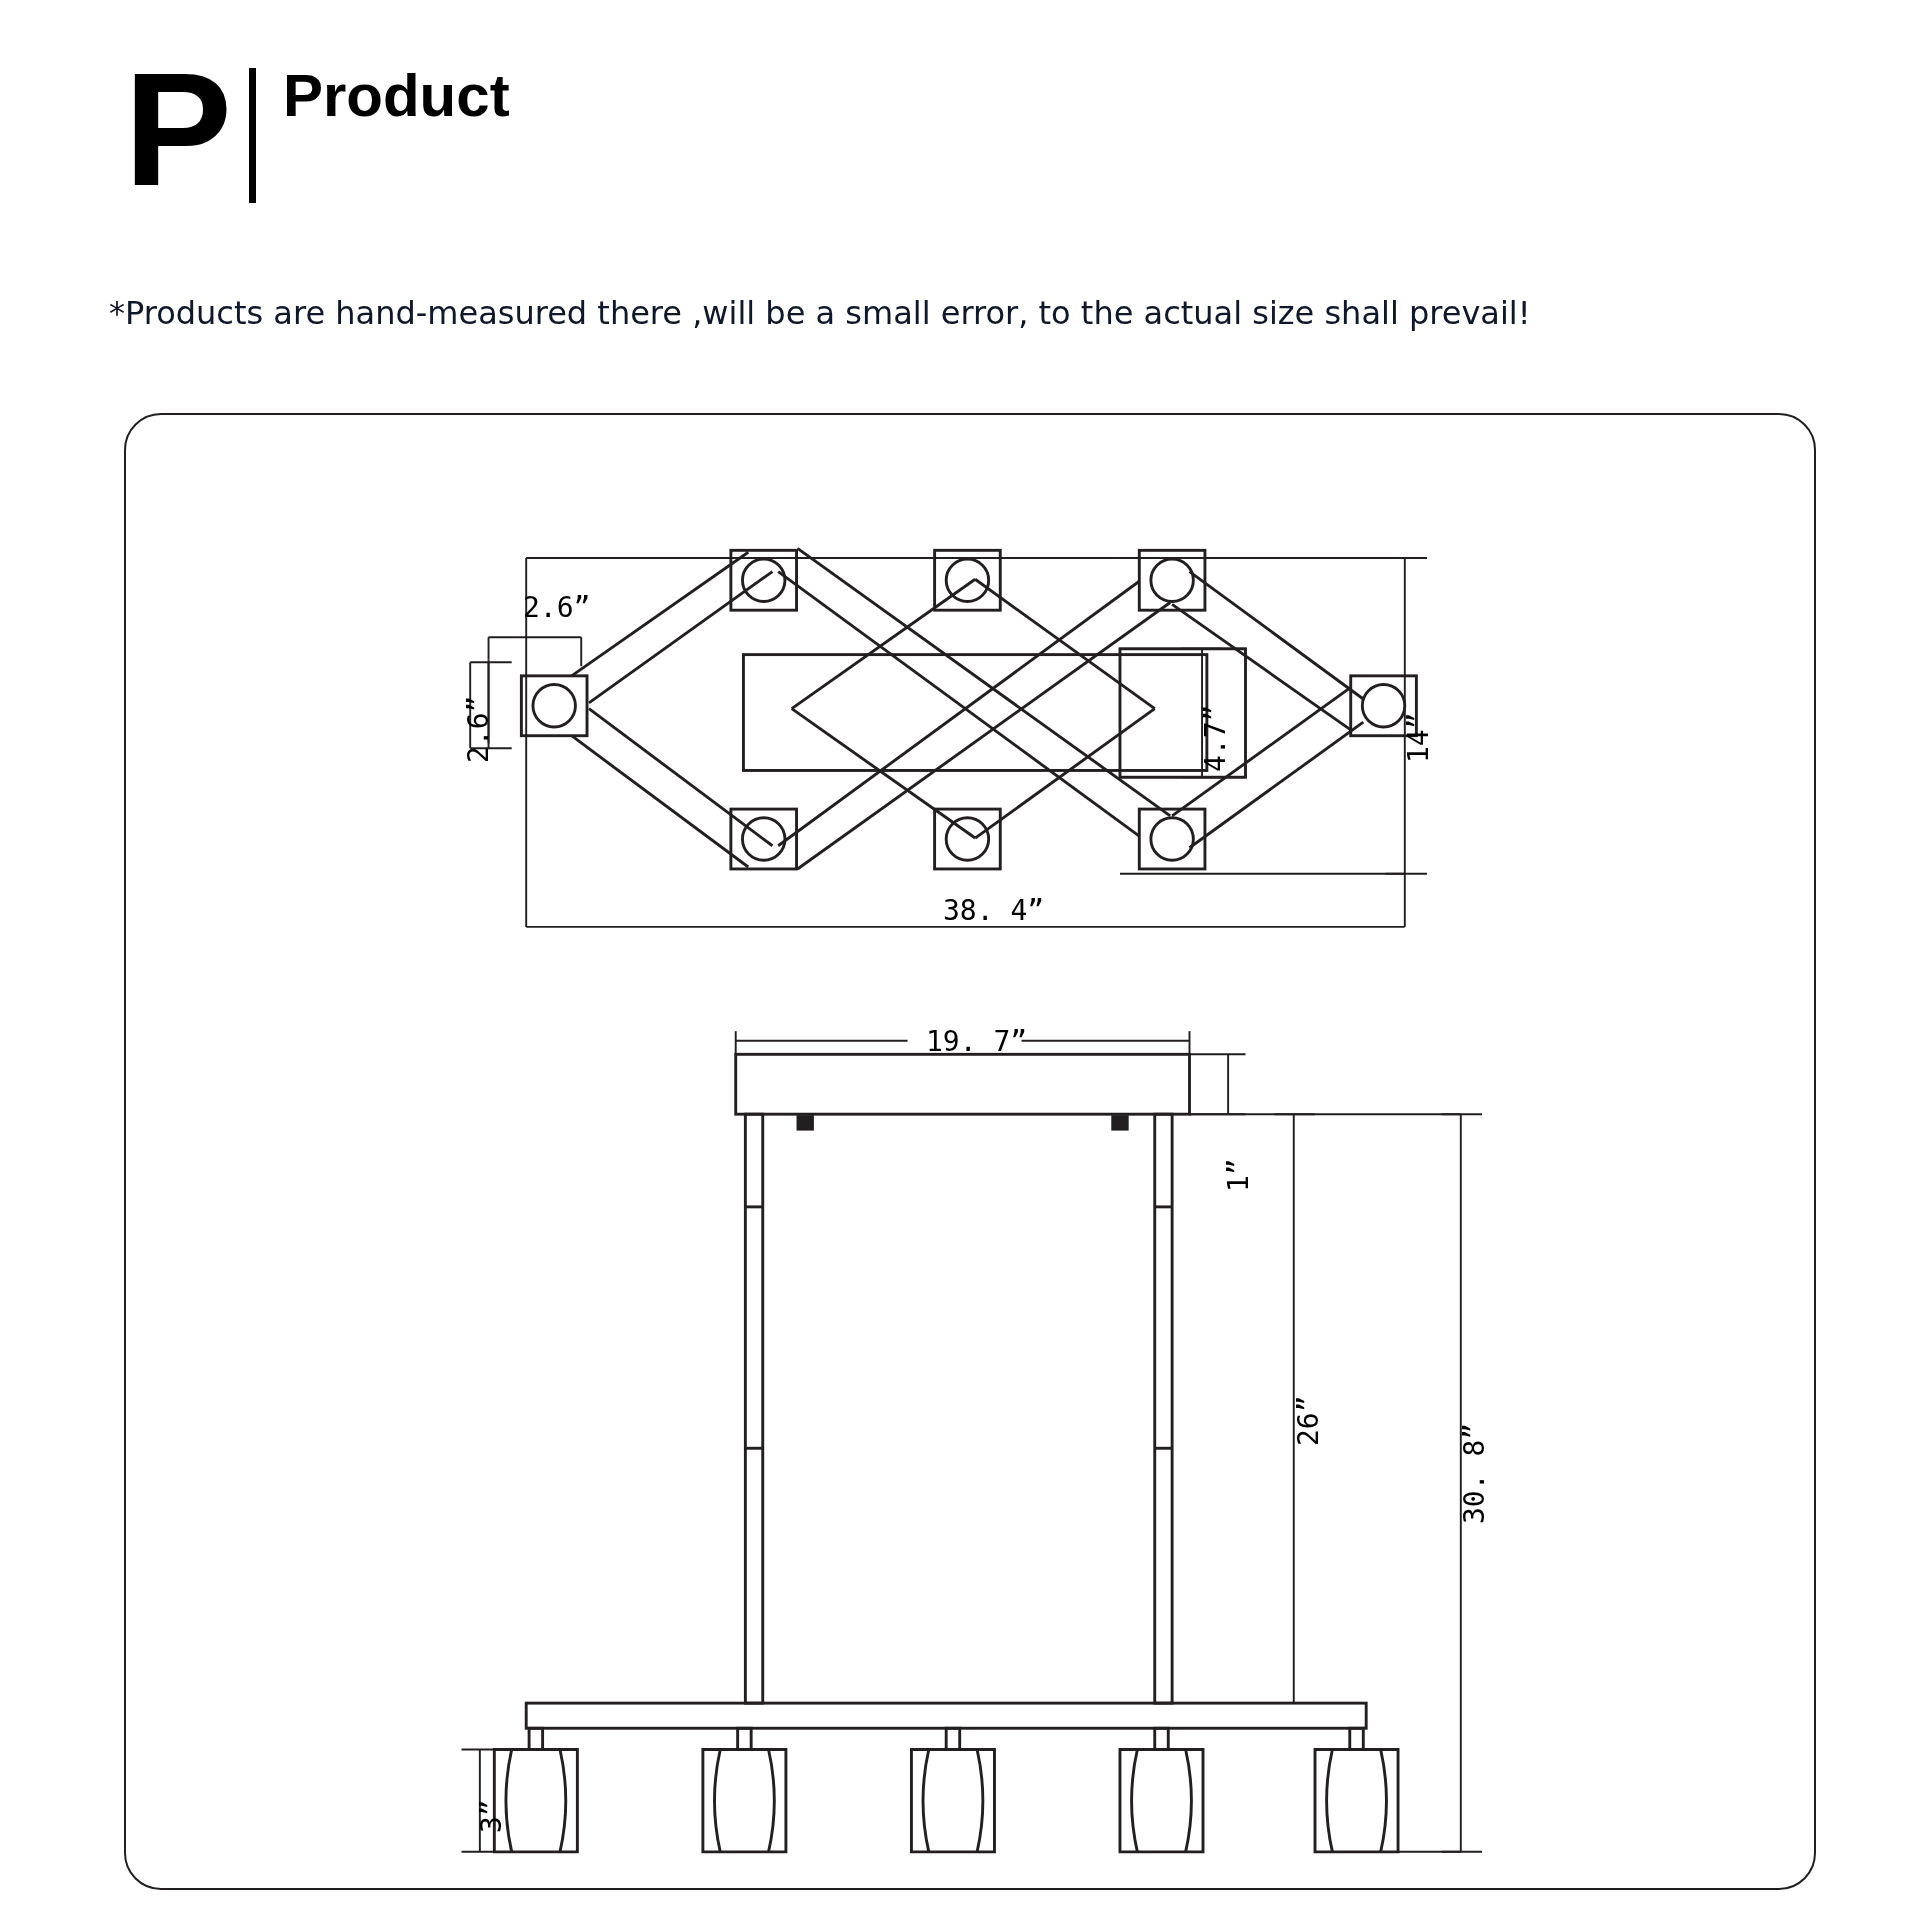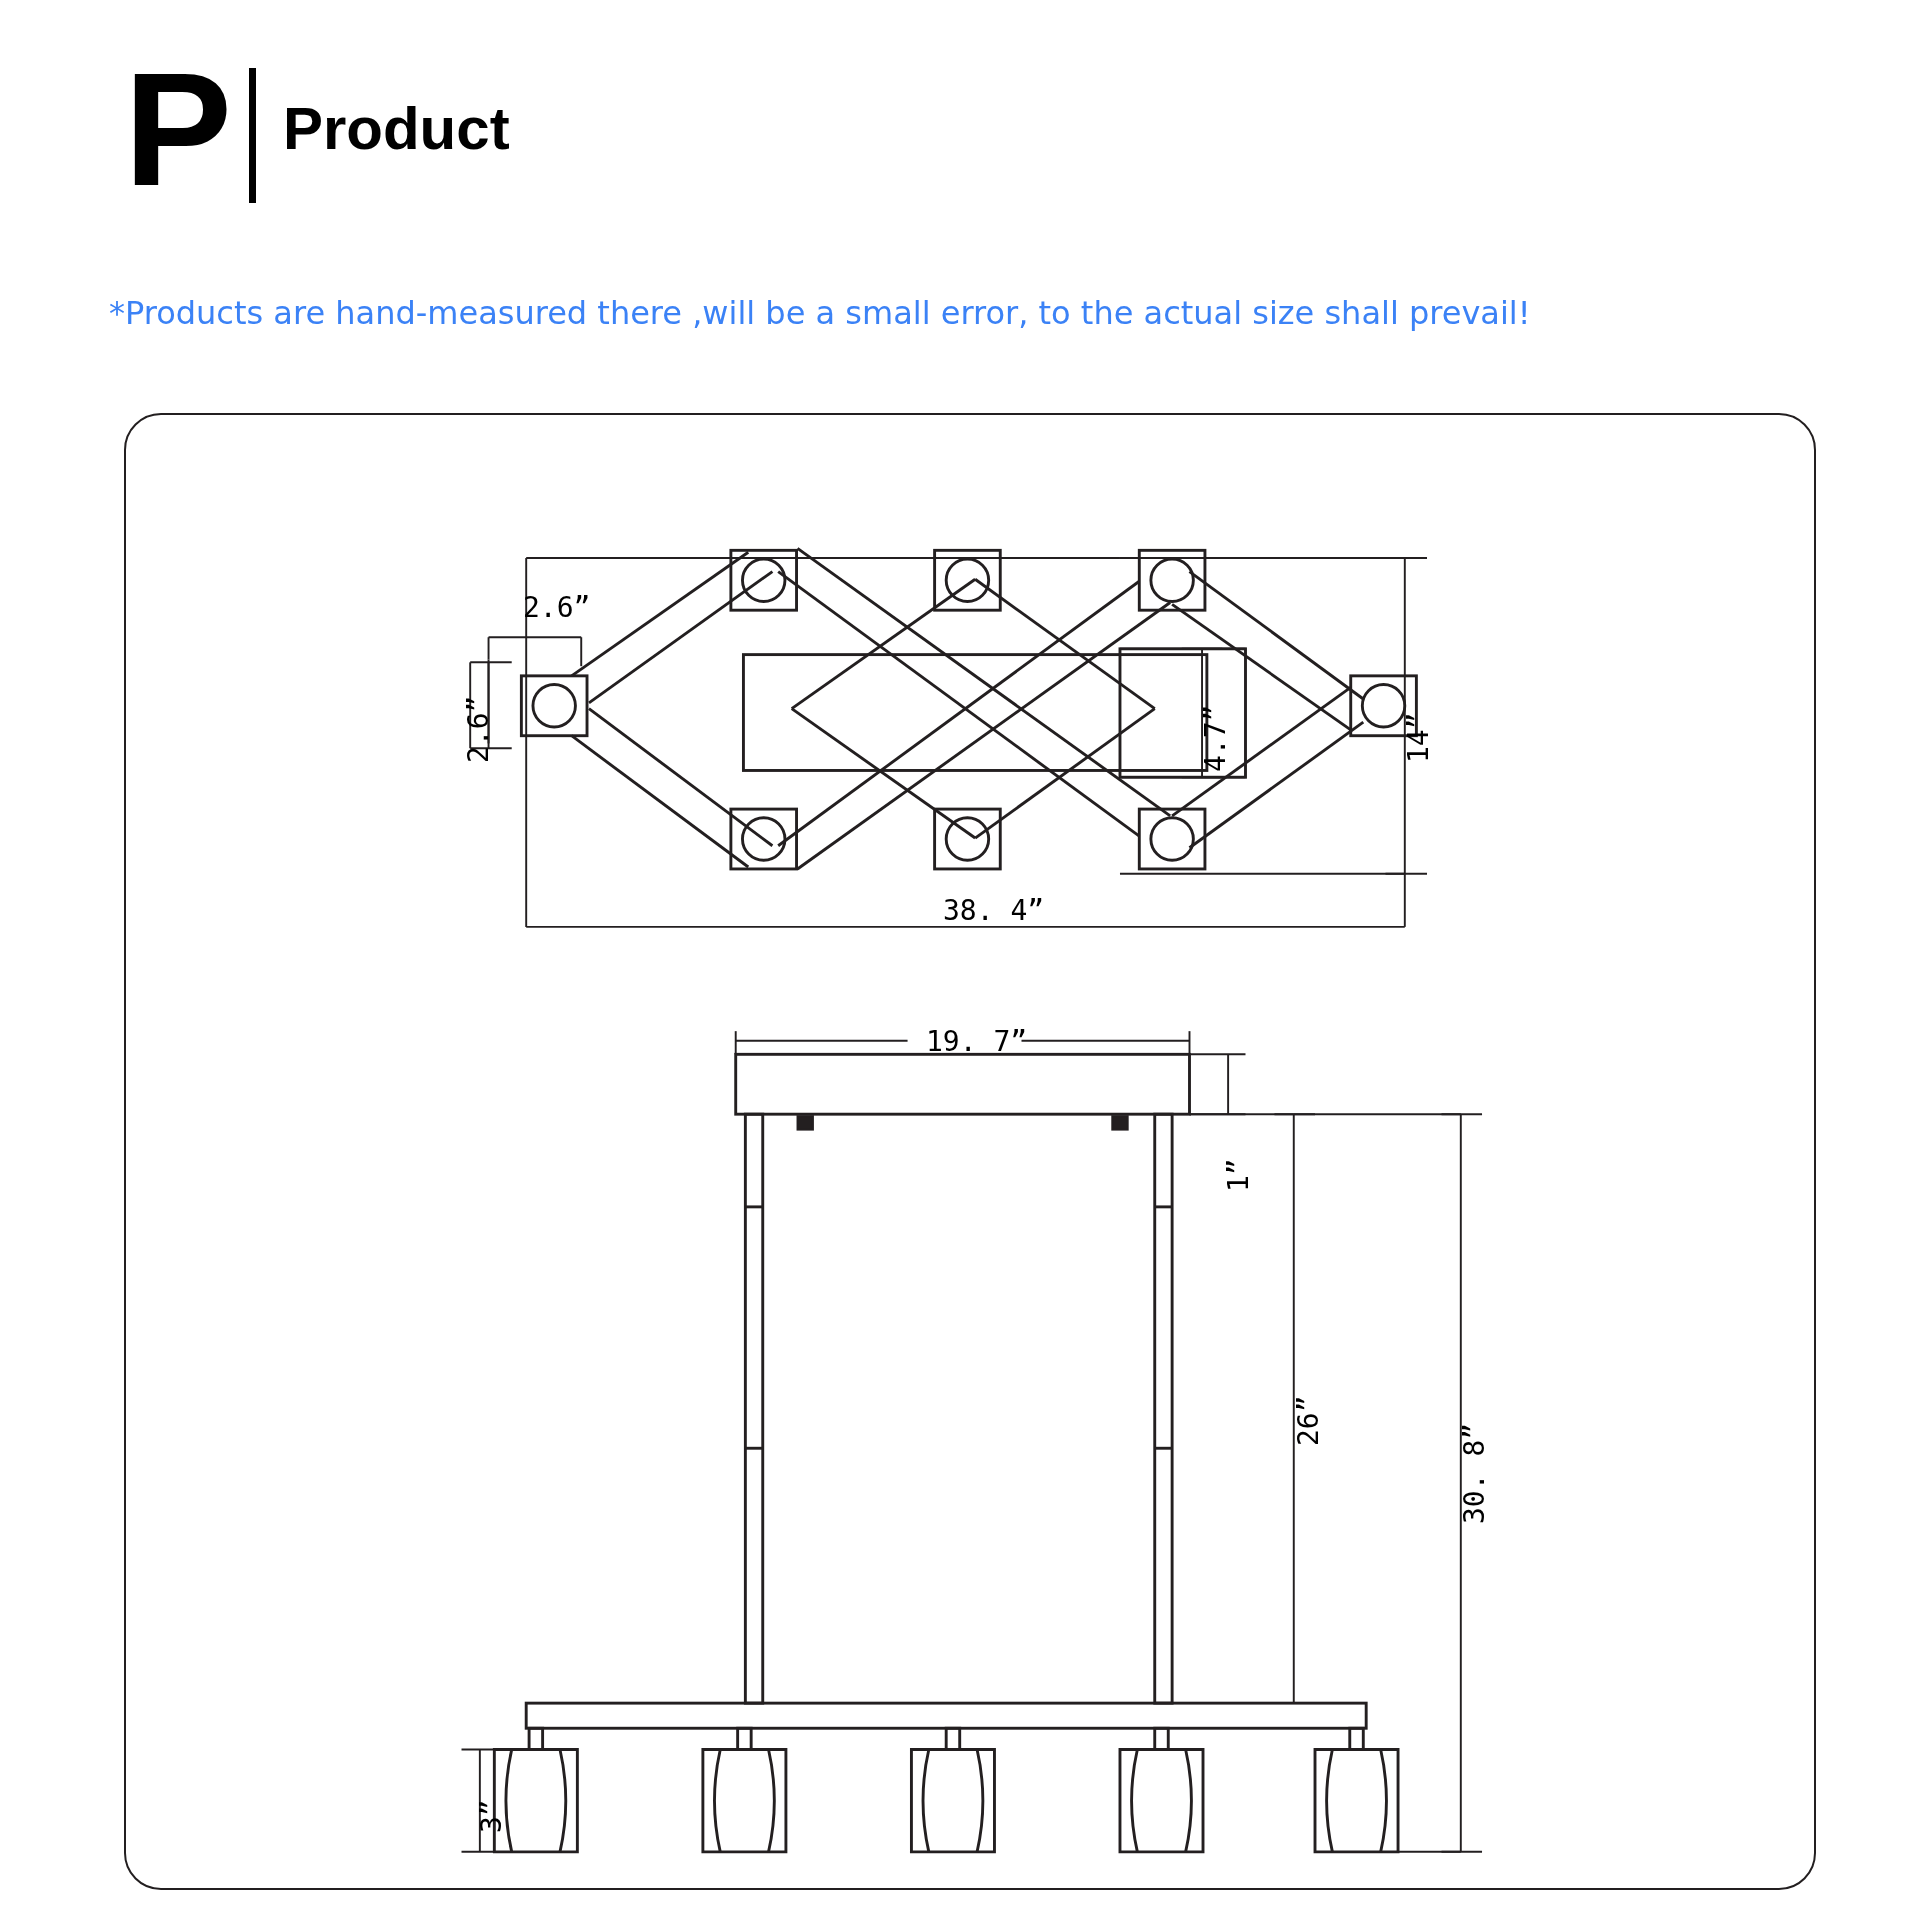--- a/index.html
+++ b/index.html
@@ -19,26 +19,26 @@
     font-weight:bold;font-size:162px;line-height:145px;
     letter-spacing:-3.9px;
     color:#000;
   }
   .vrule{
     width:6.8px;height:135px;background:#000;margin-left:21px;margin-right:27px;margin-top:11.6px;
   }
   .title-block{
     font-family:"Liberation Sans", sans-serif;
     font-weight:bold;font-size:60px;line-height:70px;color:#000;
-    margin-top:38px;
+    margin-top:5px;
   }
   .note{
     position:absolute;left:109px;top:294px;
     font-family:"DejaVu Sans", sans-serif;
-    font-size:32px;color:#3b82f6;white-space:nowrap;
+    font-size:32px;color:#0f172a;white-space:nowrap;
   }
 
   
   .frame{
     position:absolute;left:124px;top:413px;width:1692px;height:1477px;
     border:2.9px solid #231f20;border-radius:37px;box-sizing:border-box;
   }
   .dimtxt{
     position:absolute;font-family:"DejaVu Sans Mono", monospace;
     font-size:28px;color:#000;white-space:nowrap;letter-spacing:0px;

